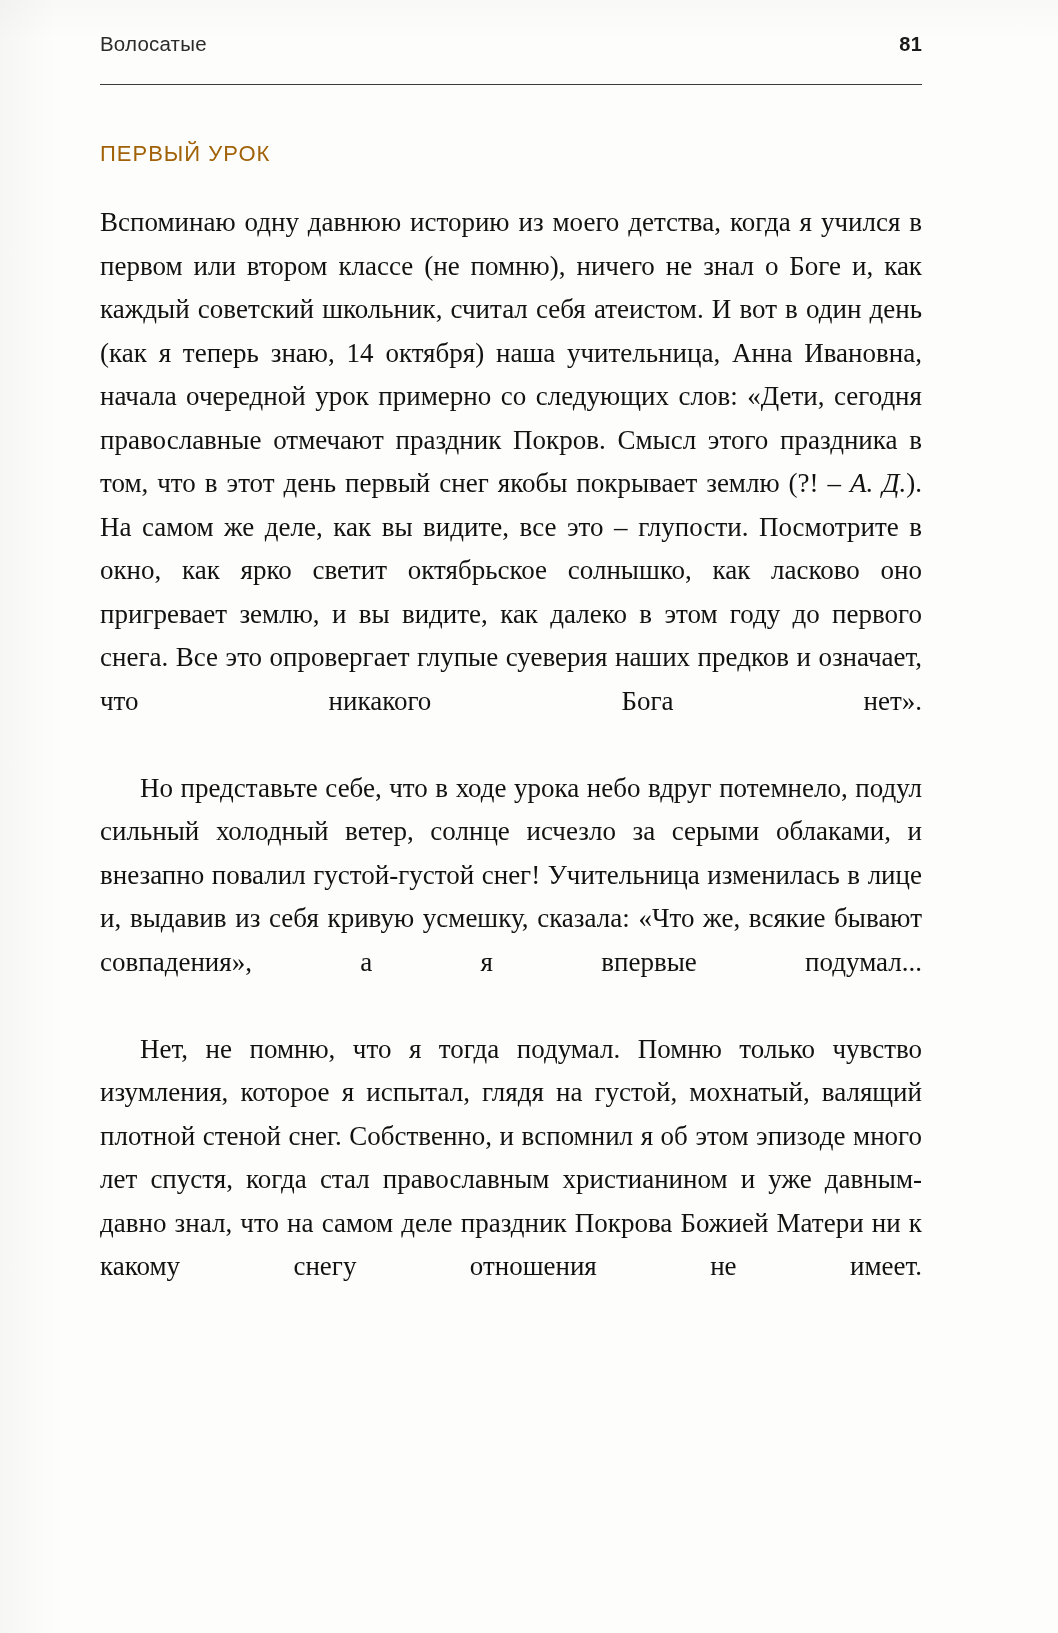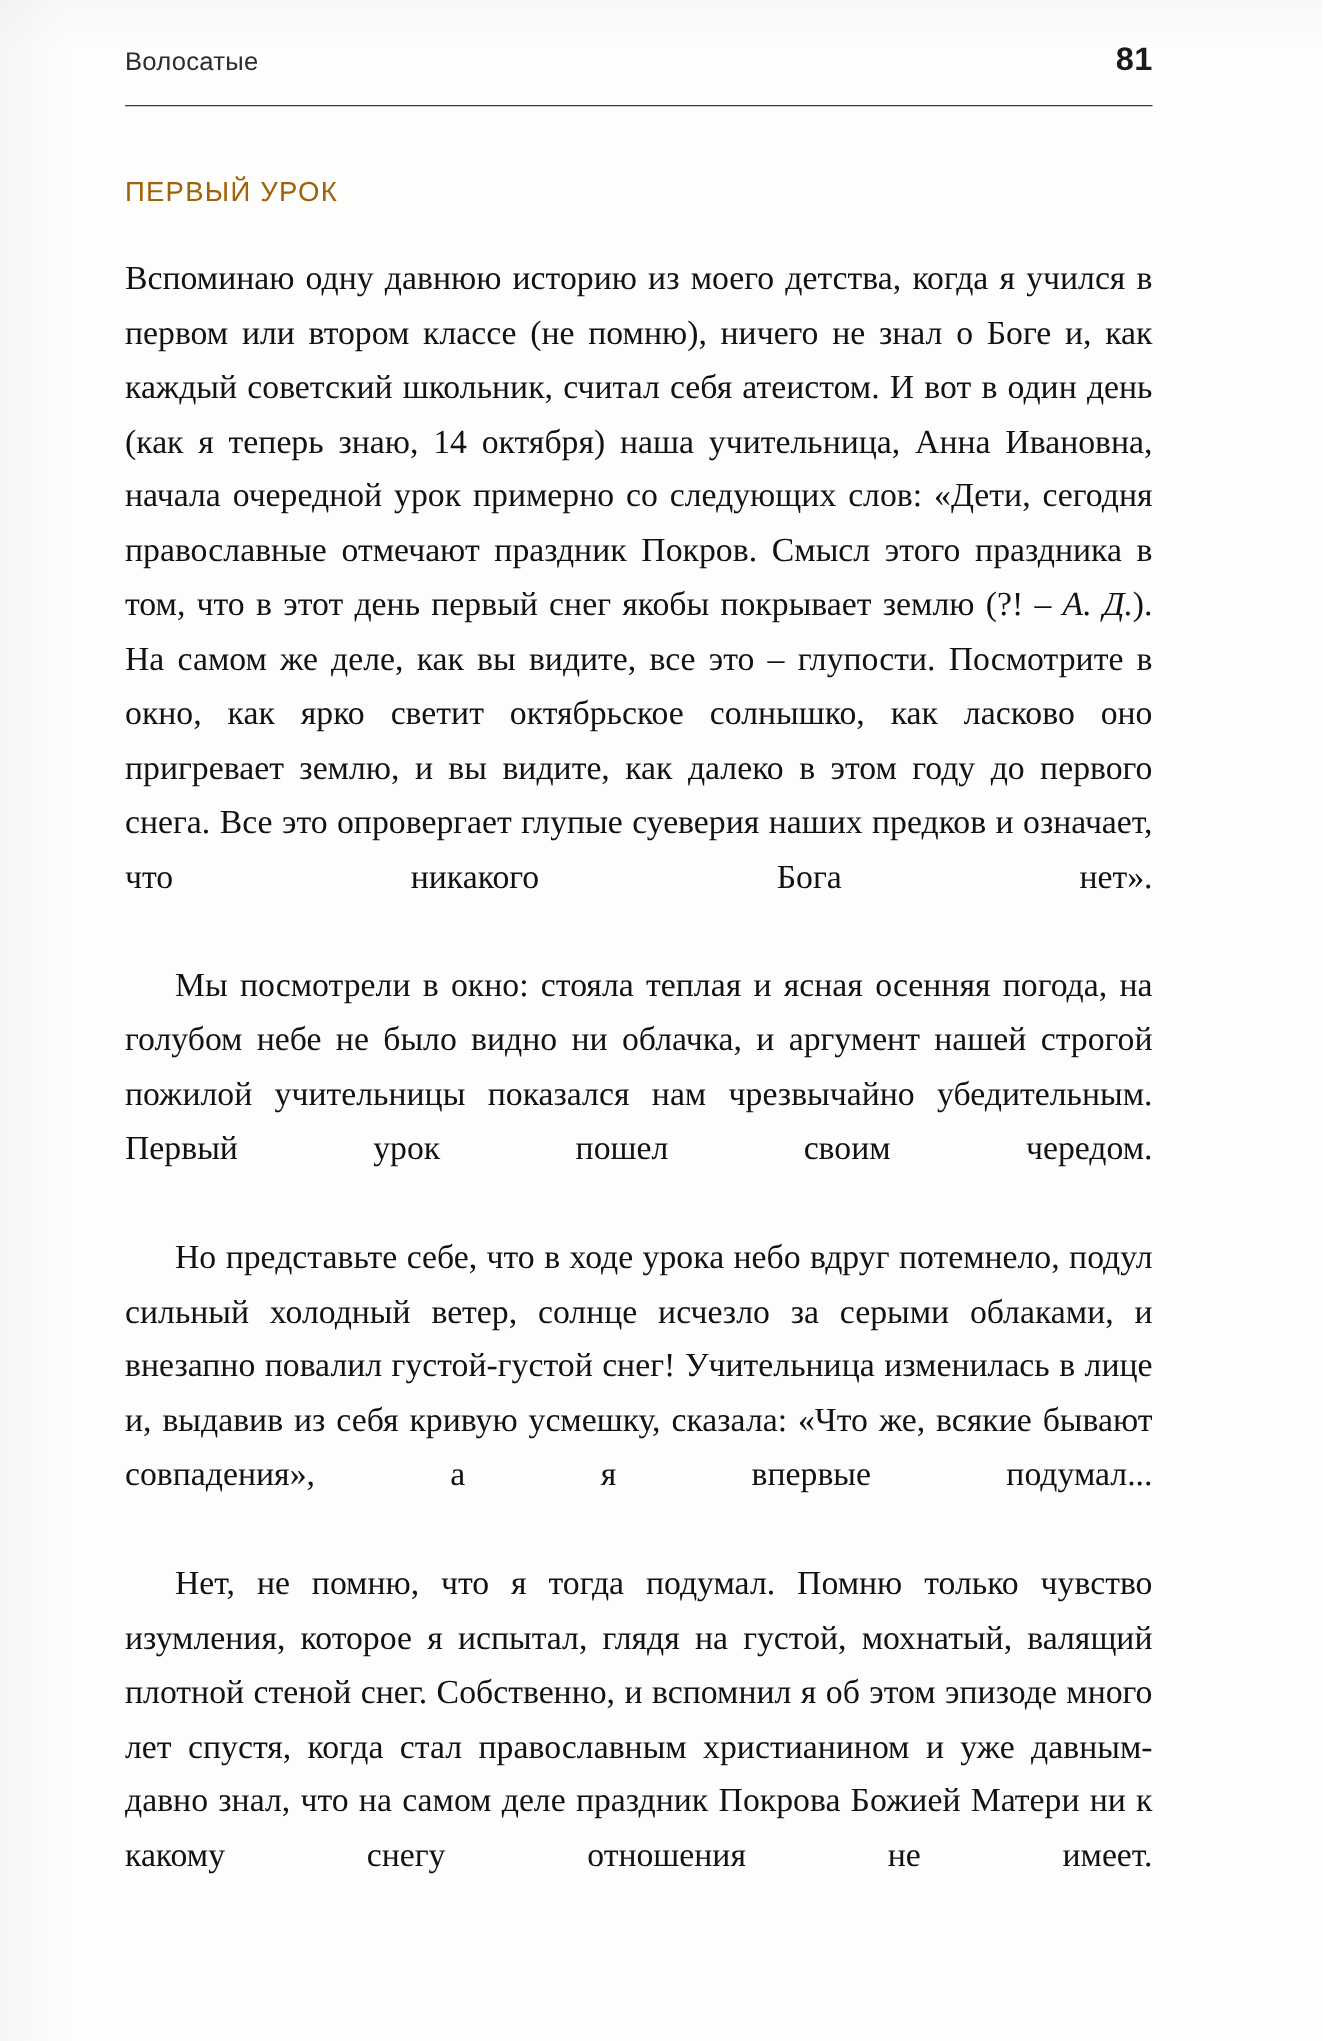--- a/index.html
+++ b/index.html
@@ -45,21 +45,21 @@
   .runhead-title {
     font-family: "Liberation Sans", sans-serif;
     font-size: 20.5px;
     font-weight: 400;
     color: #2b2b2b;
     letter-spacing: 0.2px;
     white-space: nowrap;
   }
   .runhead-page {
     font-family: "Liberation Sans", sans-serif;
-    font-size: 26px;
+    font-size: 20px;
     font-weight: 700;
     color: #1a1a1a;
     letter-spacing: 0.2px;
   }
   .rule {
     height: 0;
     border-top: 1.6px solid #2a2a2a;
     margin-top: 6px;
     opacity: 0.92;
   }
@@ -115,19 +115,18 @@
       <div class="runhead-title">Волосатые</div>
       <div class="runhead-page">81</div>
     </div>
 
     <div class="rule"></div>
 
     <h2 class="section-heading">ПЕРВЫЙ УРОК</h2>
 
     <div class="body-text">
       <p class="para">Вспоминаю одну давнюю историю из моего детства, когда я учился в первом или втором классе (не помню), ничего не знал о Боге и, как каждый советский школьник, считал себя атеистом. И вот в один день (как я теперь знаю, 14 октября) наша учительница, Анна Ивановна, начала очередной урок примерно со следующих слов: «Дети, сегодня православные отмечают праздник Покров. Смысл этого праздника в том, что в этот день первый снег якобы покрывает землю (?! – <em>А. Д.</em>). На самом же деле, как вы видите, все это – глупости. Посмотрите в окно, как ярко светит октябрьское солнышко, как ласково оно пригревает землю, и вы видите, как далеко в этом году до первого снега. Все это опровергает глупые суеверия наших предков и означает, что никакого Бога нет».</p>
-      <p class="para">Мы посмотрели в окно: стояла теплая и ясная осенняя погода, на голубом небе не было видно ни облачка, и аргумент нашей строгой пожилой учительницы показался нам чрезвычайно убедительным. Первый урок пошел своим чередом.</p>
       <p class="para">Но представьте себе, что в ходе урока небо вдруг потемнело, подул сильный холодный ветер, солнце исчезло за серыми облаками, и внезапно повалил густой-густой снег! Учительница изменилась в лице и, выдавив из себя кривую усмешку, сказала: «Что же, всякие бывают совпадения», а я впервые подумал...</p>
       <p class="para">Нет, не помню, что я тогда подумал. Помню только чувство изумления, которое я испытал, глядя на густой, мохнатый, валящий плотной стеной снег. Собственно, и вспомнил я об этом эпизоде много лет спустя, когда стал православным христианином и уже давным-давно знал, что на самом деле праздник Покрова Божией Матери ни к какому снегу отношения не имеет.</p>
     </div>
 
   </div>
 </div>
 
 </body></html>

